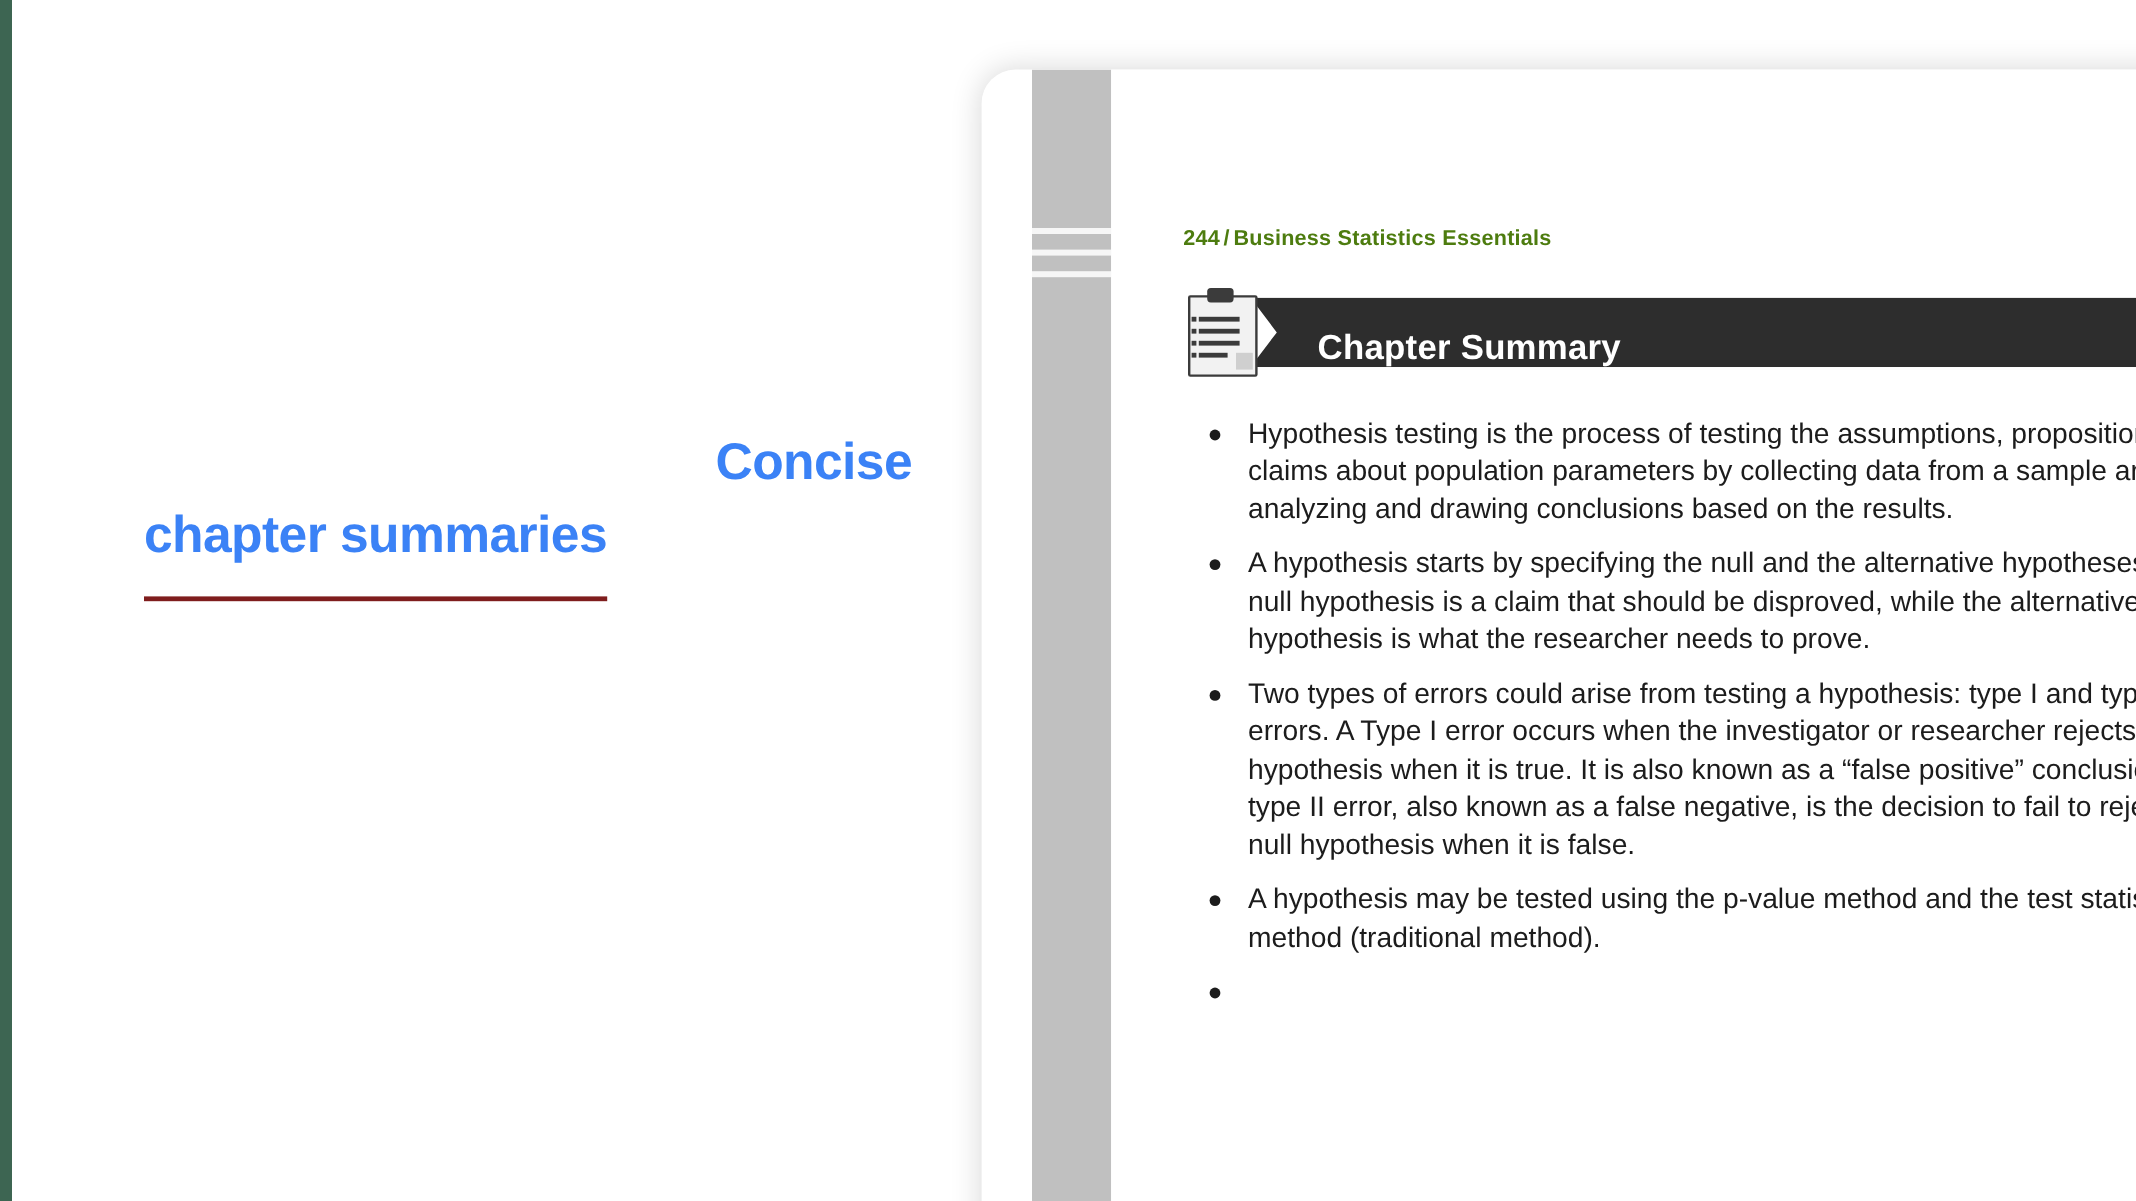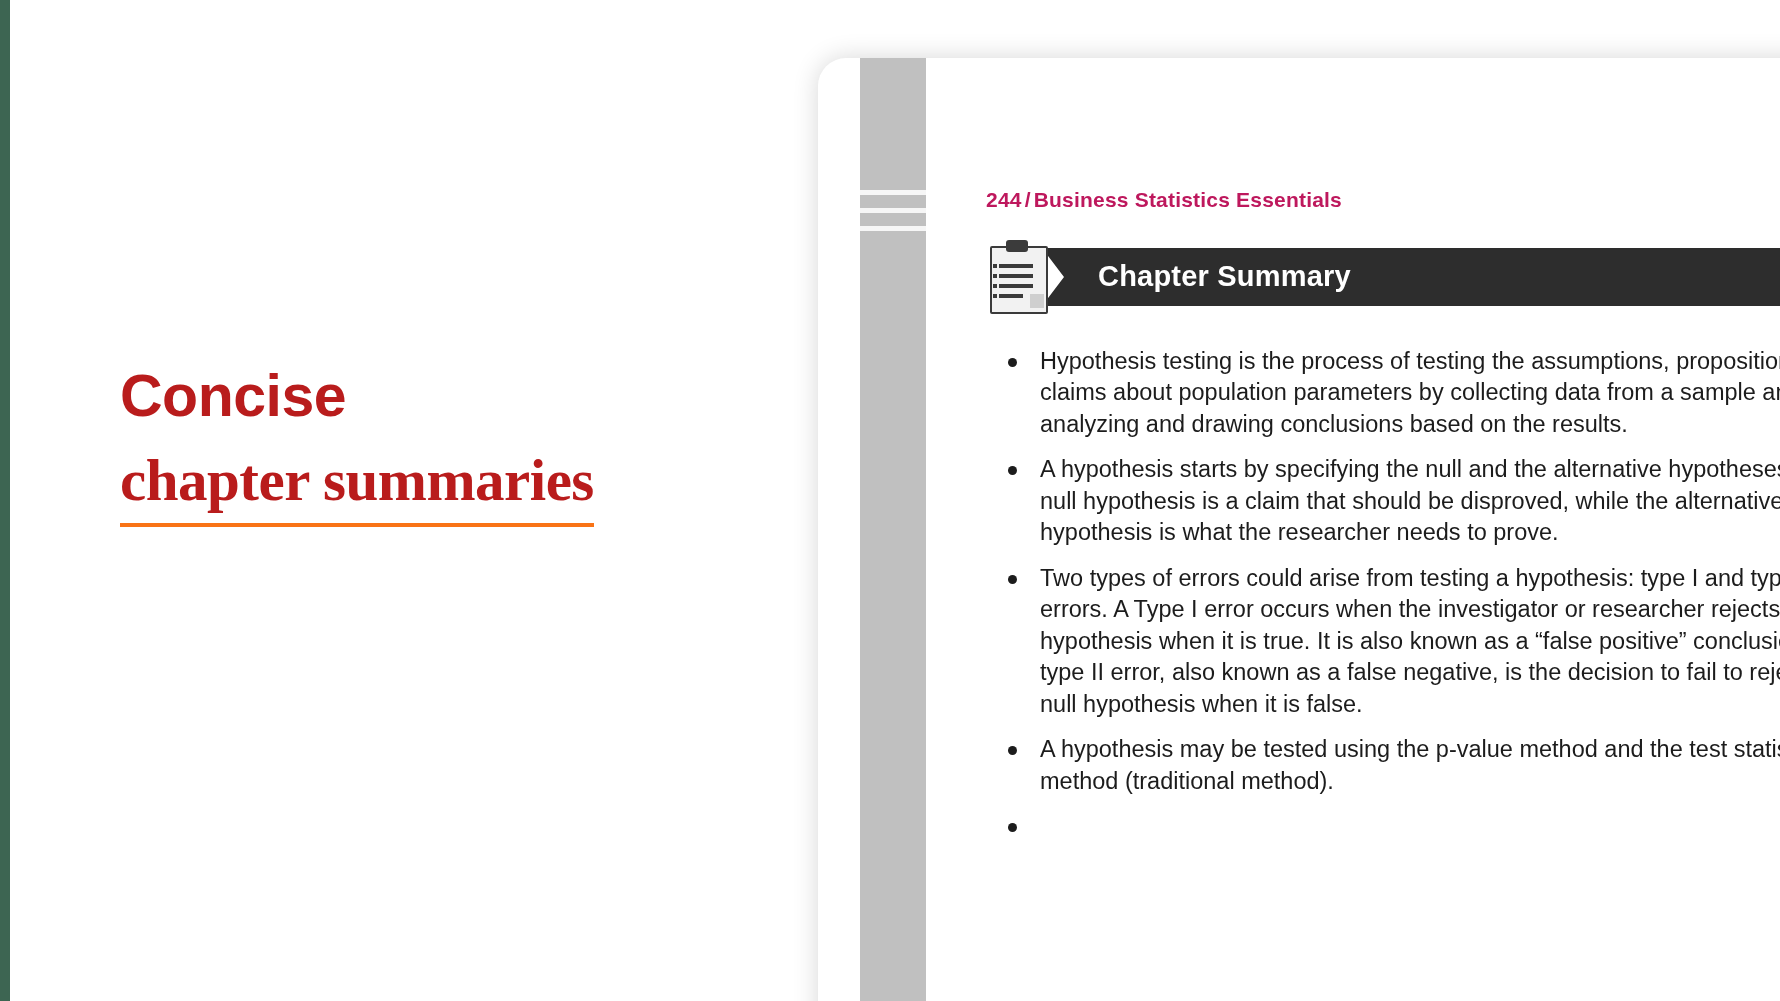--- a/index.html
+++ b/index.html
@@ -31,32 +31,32 @@
   }
 
   
   .promo {
     position: absolute;
     left: 120px;
     top: 355px;
     width: 640px;
   }
   .promo-line {
-    font-size: 59px;
+    font-size: 43px;
     font-weight: bold;
-    color: #b91c1c;
+    color: #3b82f6;
     letter-spacing: -0.5px;
     line-height: 1.42;
     white-space: nowrap;
+    text-align: right;
   }
   .promo-line.underlined {
-    border-bottom: 4px solid #f97316;
+    border-bottom: 4px solid #7f1d1d;
     display: inline-block;
-    padding-bottom: 0;
-    font-family: Liberation Serif, serif;
+    padding-bottom: 20px;
   }
 
   
   .book {
     position: absolute;
     left: 818px;
     top: 58px;
     width: 1030px;
     height: 1010px;
     background: #ffffff;
@@ -93,23 +93,23 @@
     top: 0;
     right: 0;
     bottom: 0;
     background: #ffffff;
   }
 
   .running-head {
     position: absolute;
     left: 60px;
     top: 130px;
-    font-size: 21px;
+    font-size: 18px;
     font-weight: bold;
-    color: #be185d;
+    color: #4d7c0f;
     letter-spacing: 0.2px;
     white-space: nowrap;
   }
   .running-head .slash {
     padding: 0 3px;
   }
 
   
   .banner {
     position: absolute;
@@ -123,21 +123,21 @@
     left: 56px;
     top: 0;
     width: 824px;
     height: 58px;
     background: #2d2d2d;
     clip-path: polygon(0 0, 100% 0, 100% 100%, 0 100%, 22px 50%);
   }
   .banner-title {
     position: absolute;
     left: 112px;
-    top: 12px;
+    top: 26px;
     font-size: 29px;
     font-weight: bold;
     color: #ffffff;
     letter-spacing: 0.2px;
   }
 
   
   .clipboard {
     position: absolute;
     left: 0;

